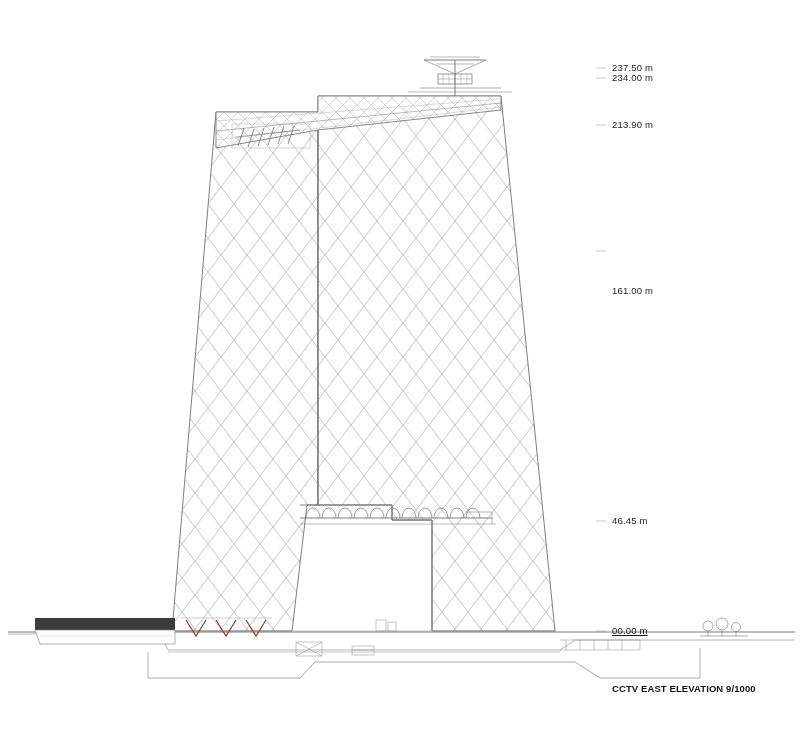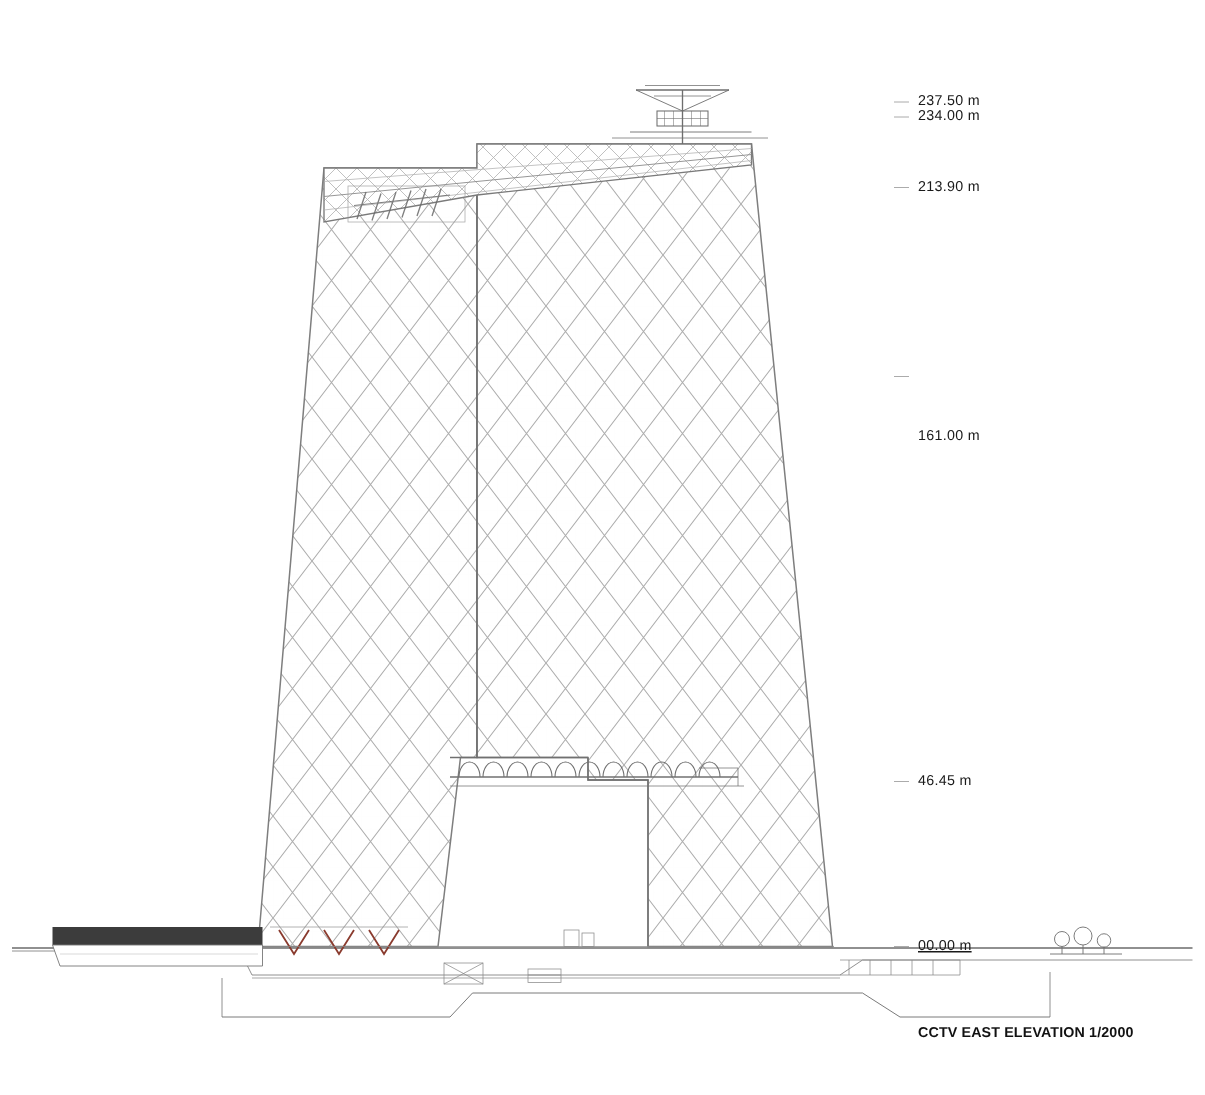--- a/index.html
+++ b/index.html
@@ -185,15 +185,15 @@
   <div class="lvl-label" style="left:612px; top:72px;">234.00 m</div>
 
   <div class="lvl-label" style="left:612px; top:119px;">213.90 m</div>
 
   <div class="lvl-label" style="left:612px; top:245px;margin-top:40px;">161.00 m</div>
 
   <div class="lvl-label" style="left:612px; top:515px;text-align:right;">46.45 m</div>
 
   <div class="lvl-label" style="left:612px; top:625px;text-decoration:underline;">00.00 m</div>
 
-  <div class="title-label" style="left:612px; top:683px;">CCTV EAST ELEVATION 1/2000</div>
+  <div class="title-label" style="left:612px; top:683px;">CCTV EAST ELEVATION 9/1000</div>
 
 </div>
 
 </body></html>

